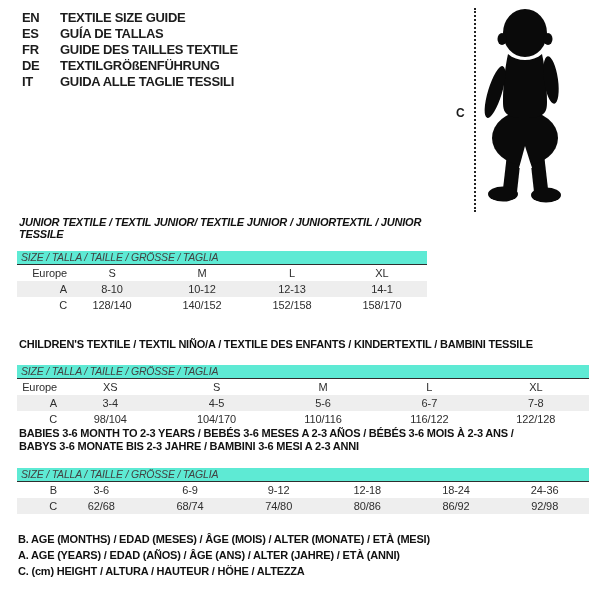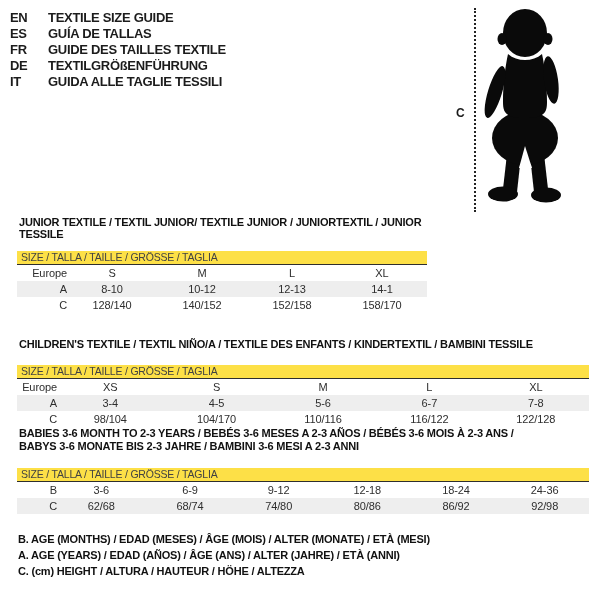--- a/index.html
+++ b/index.html
@@ -3,42 +3,42 @@
 <meta charset="utf-8">
 <style>
   html,body { margin:0; padding:0; }
   body {
     width:600px; height:600px; background:#ffffff; position:relative;
     font-family:"Liberation Sans", sans-serif; color:#1c1c1c; overflow:hidden;
   }
   .canvas { position:absolute; inset:0; }
 
   
-  .lang-list { position:absolute; left:10px; top:10px; }
+  .lang-list { position:absolute; left:22px; top:10px; }
   .lang-row { display:flex; line-height:16px; font-size:13px; font-weight:bold; letter-spacing:-0.3px; }
   .lang-code { width:38px; }
 
   
   .height-line { position:absolute; left:474px; top:8px; height:204px; width:0; border-left:2px dotted #222; }
   .height-label { position:absolute; left:456px; top:106px; font-size:12px; font-weight:bold; }
   .baby { position:absolute; left:481px; top:6px; }
 
   
   .tsection { position:absolute; left:17px; }
   #t1 { top:216px; width:410px; }
   #t2 { top:322px; width:572px; }
   #t3 { top:427px; width:572px; }
   .ttitle { font-size:11px; font-weight:bold; letter-spacing:-0.2px; line-height:12px; color:#111; }
-  #t1 .ttitle { margin:0 0 11px 2px; }
+  #t1 .ttitle { margin:0 0 11px 2px;font-style:italic; }
   #t2 .ttitle { margin:16px 0 15px 2px; }
   #t3 .ttitle { margin:0 0 15px 2px; line-height:13px; }
 
   .size-bar {
-    background:#fde047; border-bottom:1px solid #2e2e2e; color:#424242;
-    font-size:10.5px; height:13px; line-height:13px; padding-left:4px; letter-spacing:-0.2px;
+    background:#5eead4; border-bottom:1px solid #2e2e2e; color:#424242;
+    font-size:10.5px; height:13px; line-height:13px; padding-left:4px; letter-spacing:-0.2px;font-style:italic;
   }
   table { border-collapse:collapse; table-layout:fixed; width:100%; }
   td { font-size:11px; color:#2e2e2e; height:16px; padding:0; text-align:center; letter-spacing:-0.1px; }
   td.lbl { text-align:right; padding-left:3px; }
   tr.alt { background:#eeeeee; }
   #t1 col.c-lbl { width:50px; }
   #t2 col.c-lbl, #t3 col.c-lbl { width:40px; }
 
   
   .legend { position:absolute; left:18px; top:531px; }

